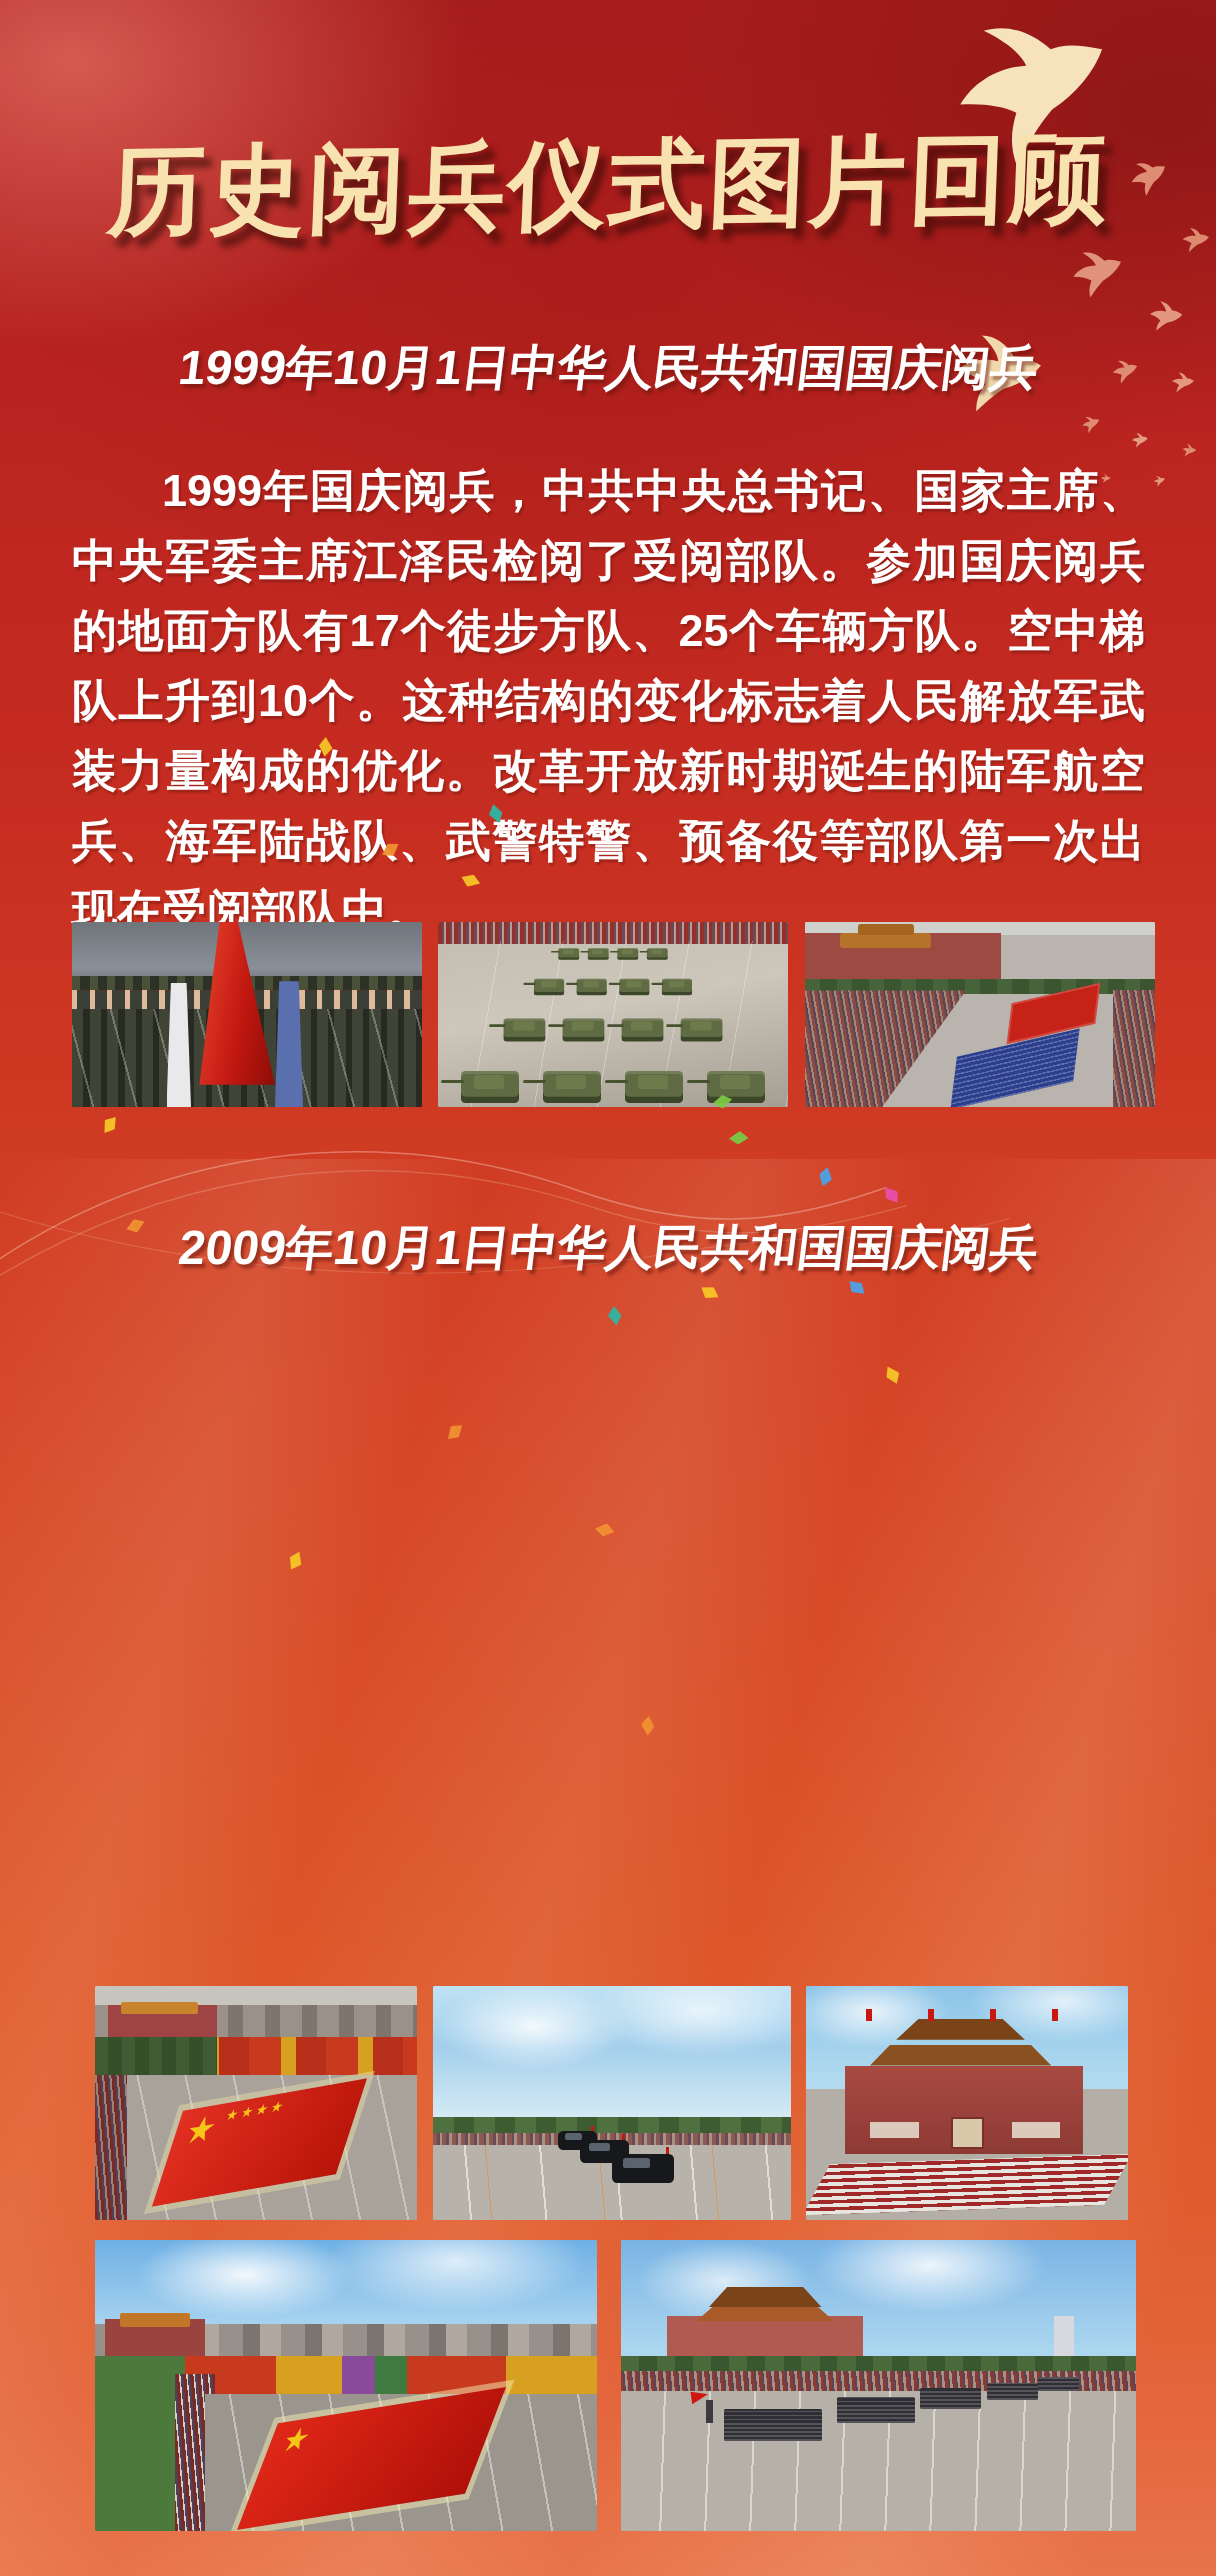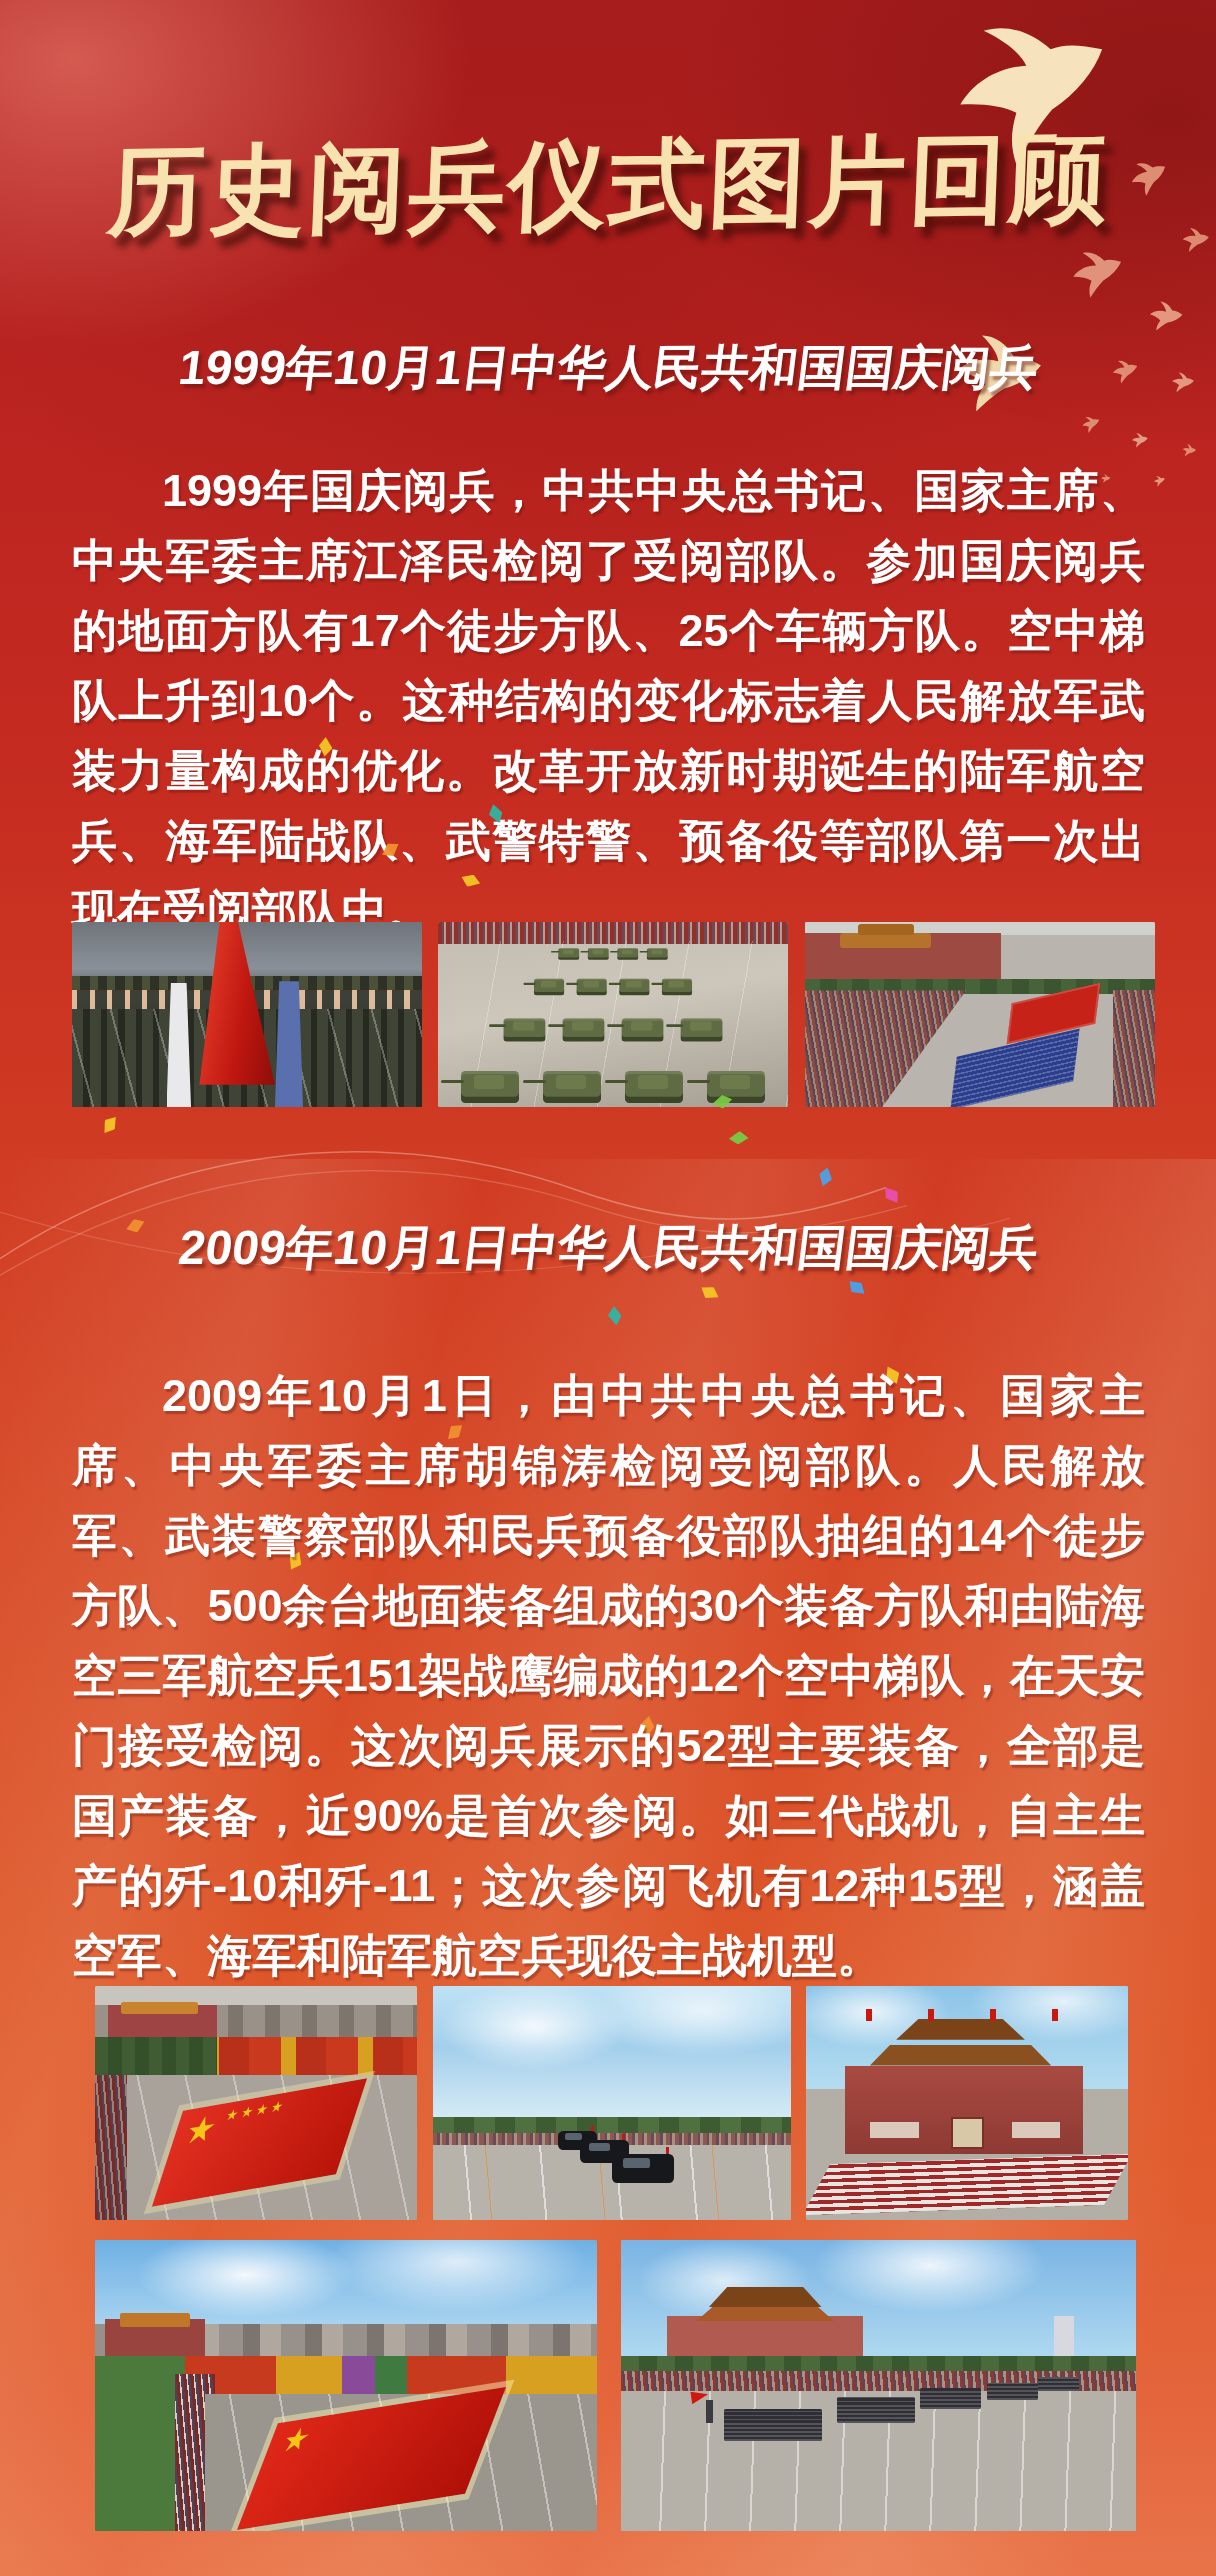--- a/index.html
+++ b/index.html
@@ -334,21 +334,20 @@
       <div class="confetti" style="left: 448px; top: 1422px; background: rgb(240, 144, 48); transform: rotate(223deg);"></div>
       <div class="confetti" style="left: 598px; top: 1520px; background: rgb(240, 144, 48); transform: rotate(276deg);"></div>
       <div class="confetti" style="left: 886px; top: 1365px; background: rgb(245, 197, 39); transform: rotate(329deg);"></div>
       <div class="confetti" style="left: 289px; top: 1551px; background: rgb(245, 197, 39); transform: rotate(22deg);"></div>
       <div class="confetti" style="left: 716px; top: 1092px; background: rgb(122, 200, 66); transform: rotate(75deg);"></div>
       <div class="confetti" style="left: 850px; top: 1278px; background: rgb(74, 162, 232); transform: rotate(128deg);"></div>
       <div class="confetti" style="left: 641px; top: 1716px; background: rgb(240, 144, 48); transform: rotate(181deg);"></div>
     </div>
 
   <h2 class="sec-heading h-2009"><span>2009年10月1日中华人民共和国国庆阅兵</span></h2>
-  <p class="body-text p-2009">2009年10月1日，由中共中央总书记、国家主席、中央军委主席胡锦涛检阅受阅部队。人民解放军、武装警察部队和民兵预备役部队抽组的14个徒步方队、500余台地面装备组成的30个装备方队和由陆海空三军航空兵151架战鹰编成的12个空中梯队，在天安门接受检阅。这次阅兵展示的52型主要装备，全部是国产装备，近90%是首次参阅。如三代战机，自主生产的歼-10和歼-11；这次参阅飞机有12种15型，涵盖空军、海军和陆军航空兵现役主战机型。</p>
 
   <div class="photo ph-d">
     <div class="layer d-sky"></div>
     <div class="layer d-city"></div>
     <div class="layer d-gate"></div>
     <div class="layer d-gateroof"></div>
     <div class="layer d-ground"></div>
     <div class="layer d-trees"></div>
     <div class="layer d-crowd"></div>
     <div class="layer d-lines"></div>

